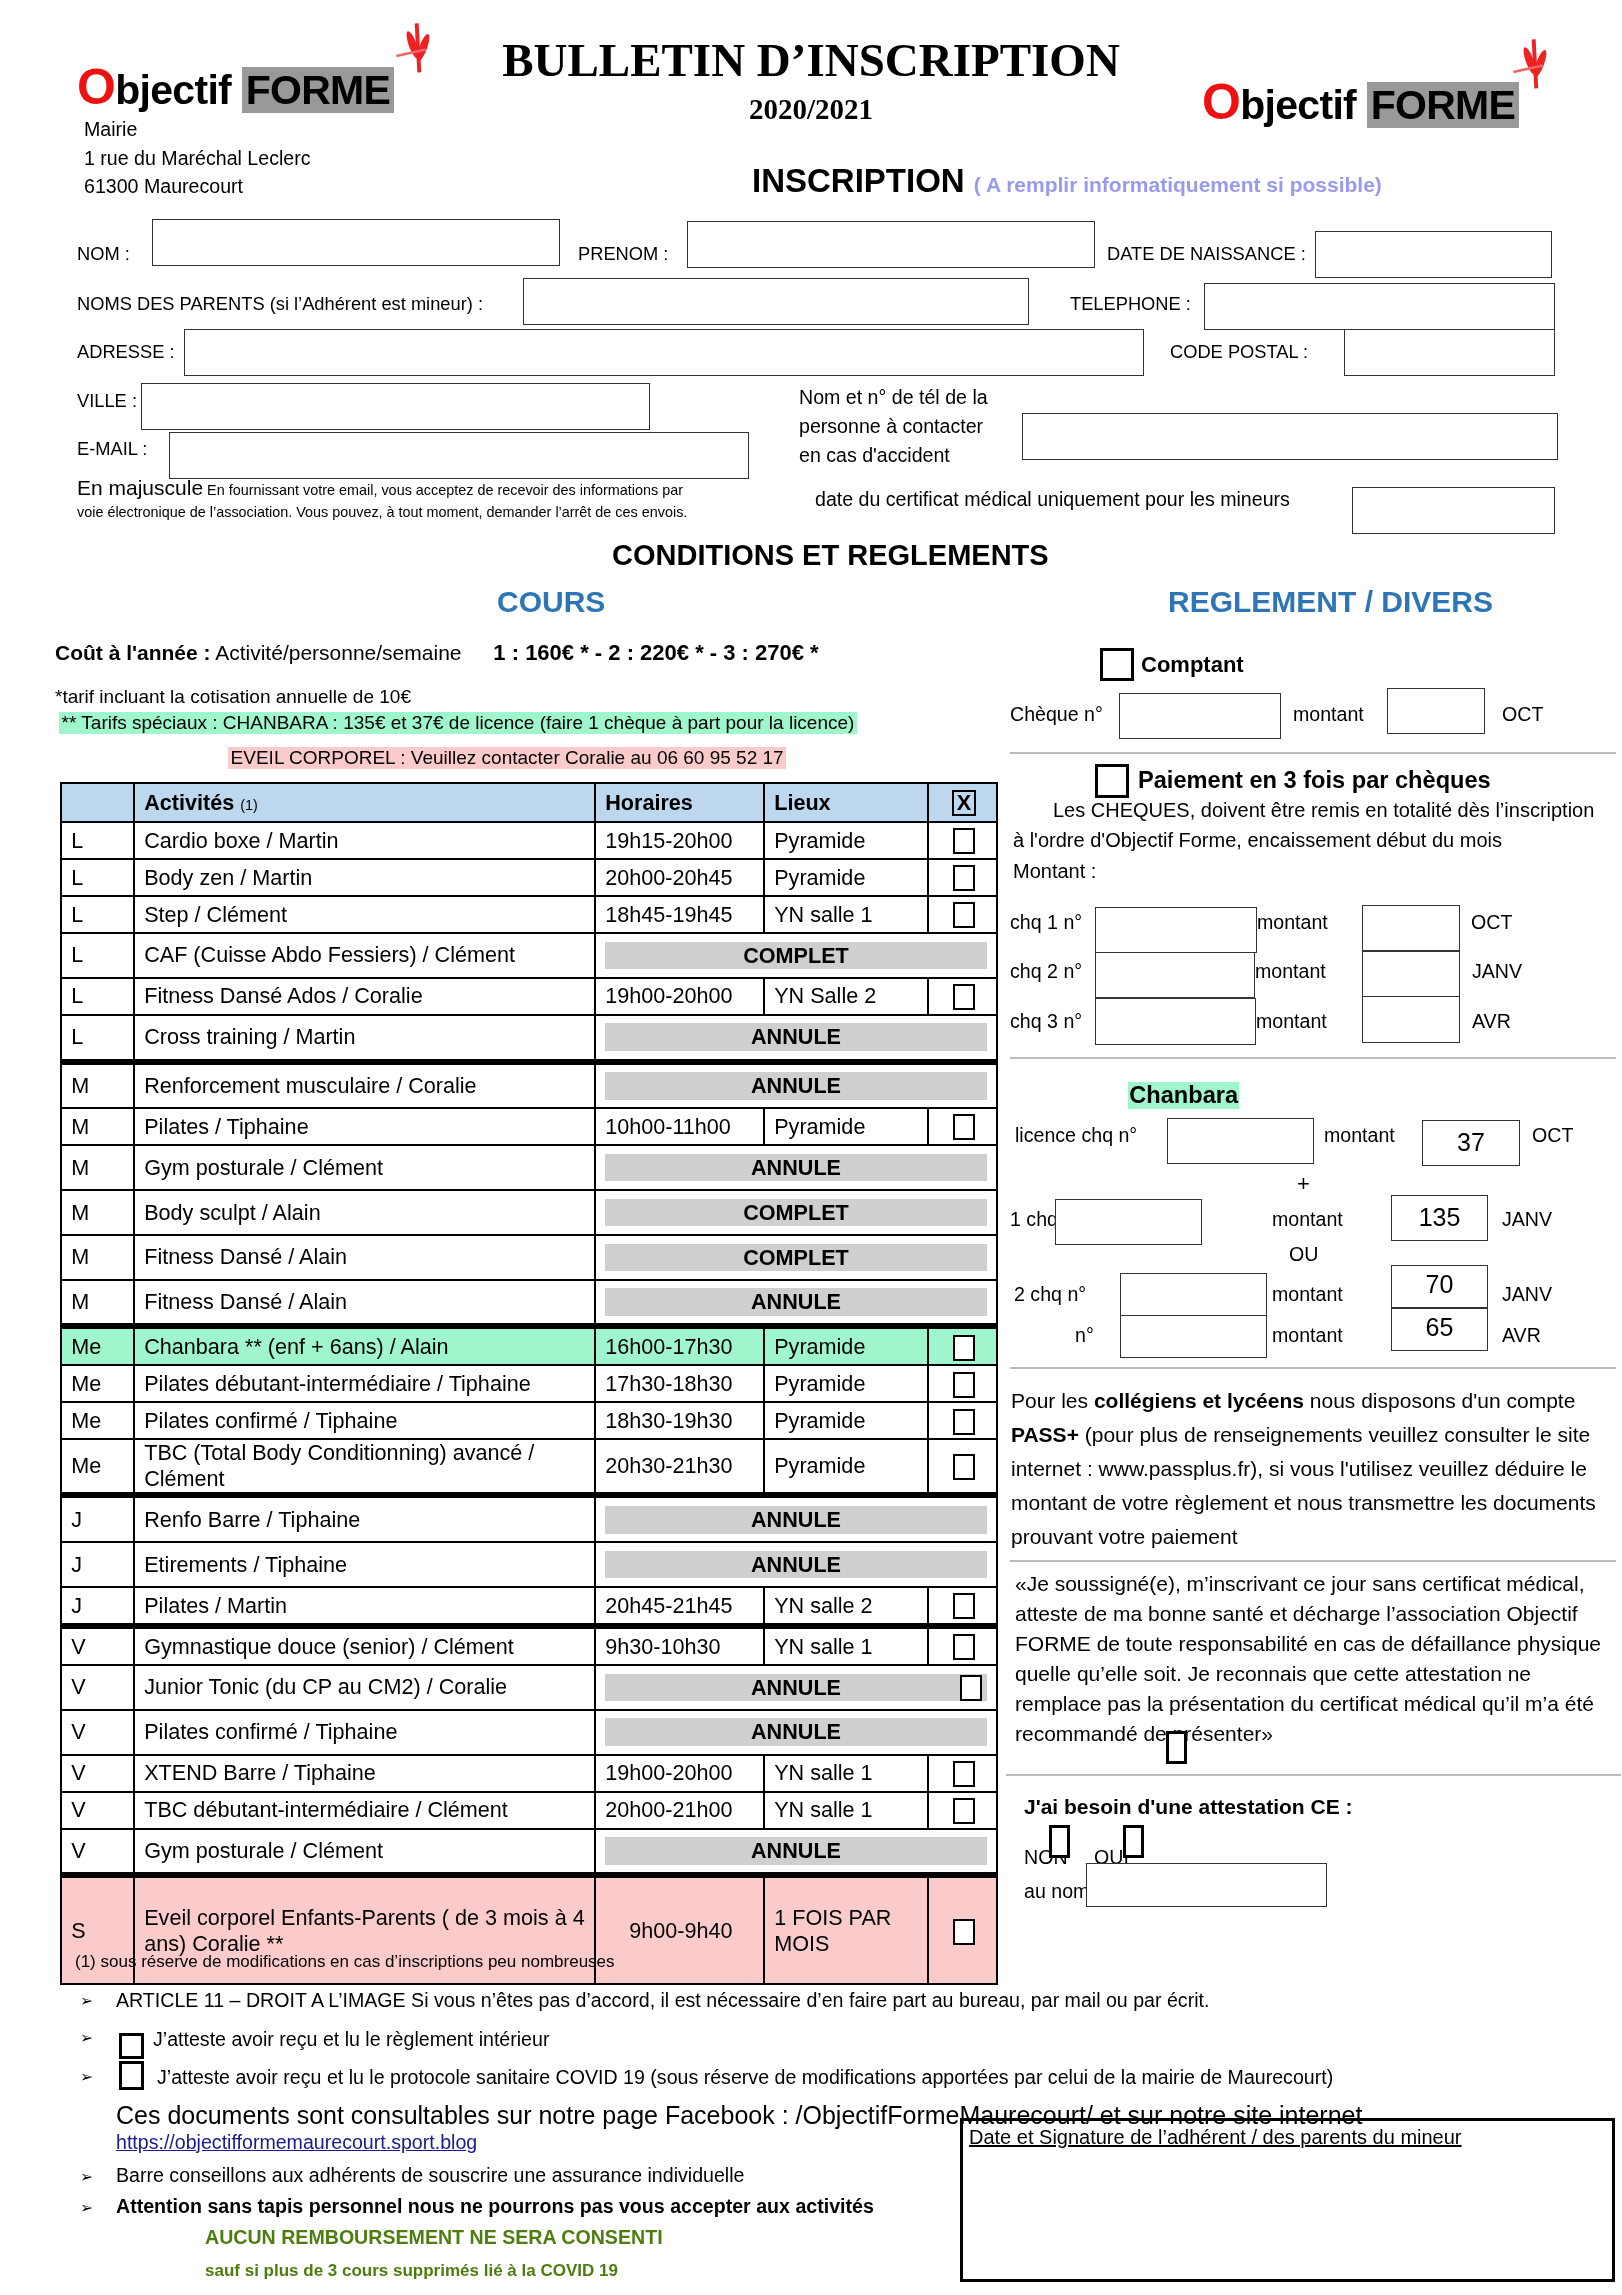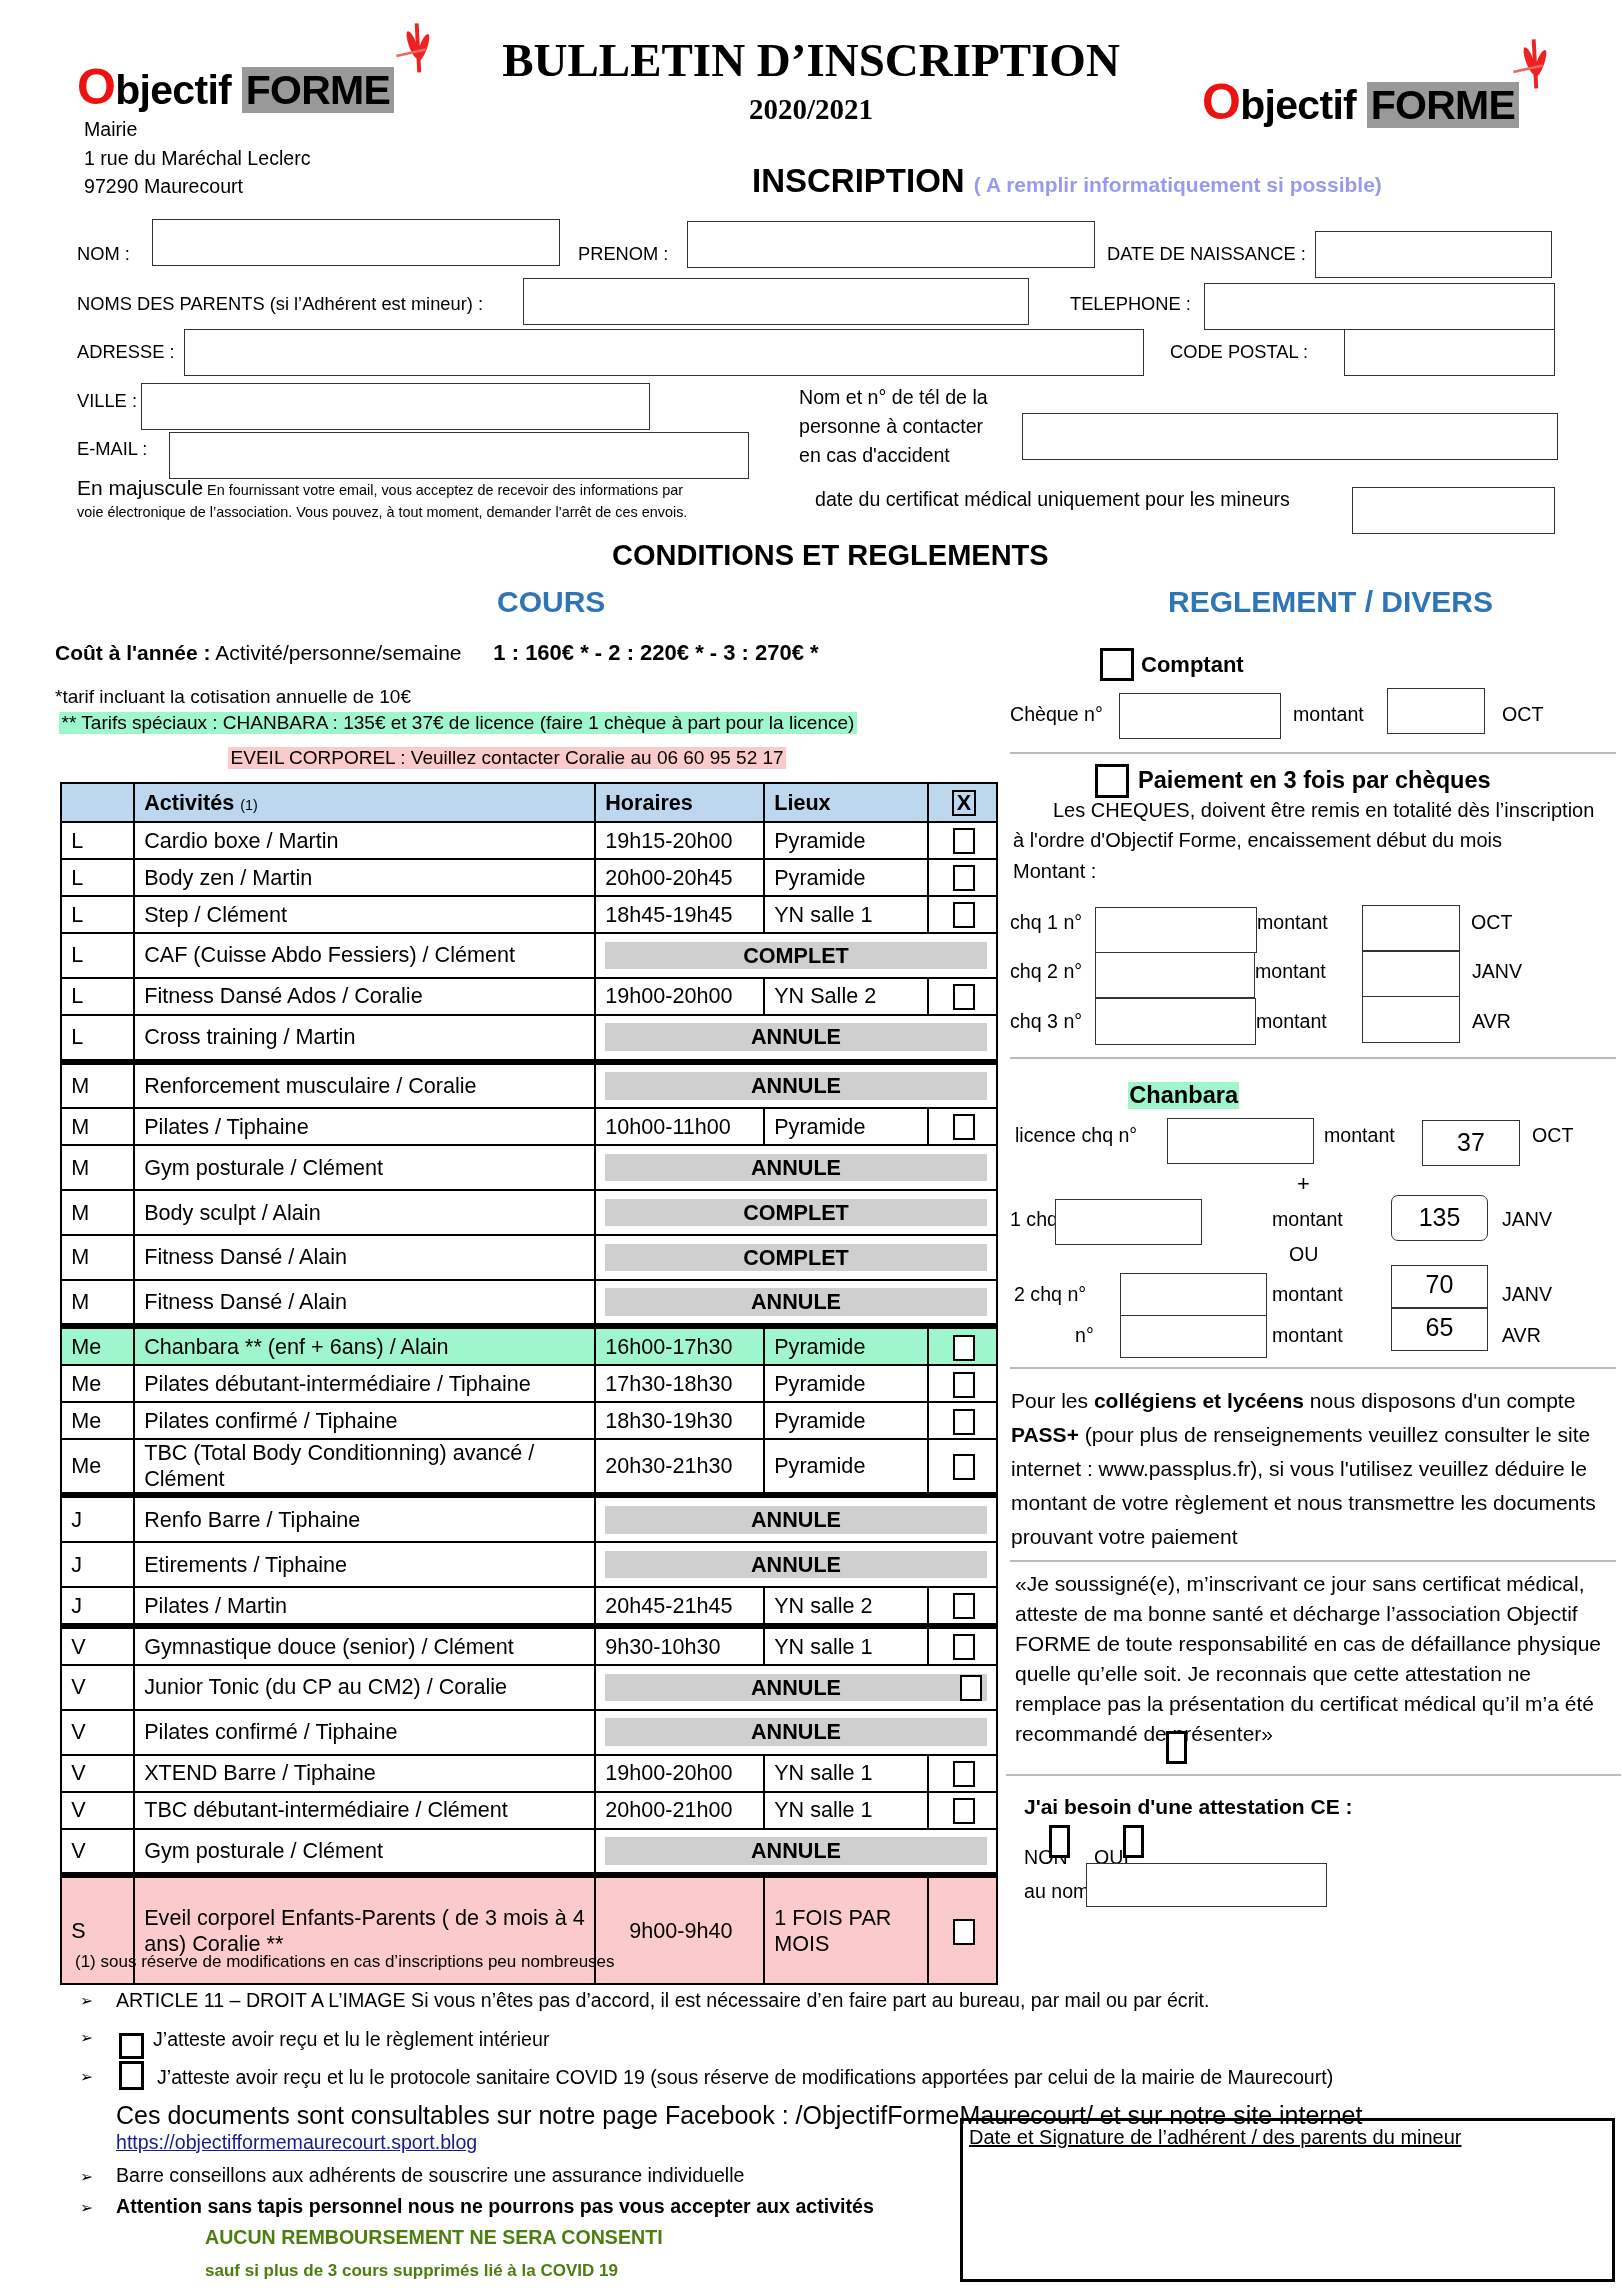--- a/index.html
+++ b/index.html
@@ -56,21 +56,21 @@
   <ellipse cx="30" cy="38" rx="6" ry="22" fill="#e22" transform="rotate(-20 30 38)"></ellipse>
   <ellipse cx="46" cy="42" rx="6" ry="22" fill="#e22" transform="rotate(20 46 42)"></ellipse>
   <line x1="5" y1="55" x2="50" y2="45" stroke="#e66" stroke-width="4"></line>
 </svg>
 
 <div class="title" style="top:33px;font-size:47px;left:0;">BULLETIN D’INSCRIPTION</div>
 <div class="title" style="top:93px;font-size:29px;">2020/2021</div>
 
 <div class="lbl" style="left:84px;top:118px;">Mairie</div>
 <div class="lbl" style="left:84px;top:147px;">1 rue du Maréchal Leclerc</div>
-<div class="lbl" style="left:84px;top:175px;">97290 Maurecourt</div>
+<div class="lbl" style="left:84px;top:175px;">61300 Maurecourt</div>
 
 <div class="abs" style="left:752px;top:162px;font-size:33px;font-weight:bold;white-space:nowrap;">
   <span>INSCRIPTION</span>
   <span style="color:#9999ee;font-size:21px;">( A remplir informatiquement si possible)</span>
 </div>
 
 <div class="lbl" style="left:77px;top:243px;font-size:18.3px;">NOM :</div>
 <div class="box" style="left:152px;top:219px;width:408px;height:47px;"></div>
 <div class="lbl" style="left:578px;top:243px;font-size:18.3px;">PRENOM :</div>
 <div class="box" style="left:687px;top:221px;width:408px;height:47px;"></div>
@@ -360,21 +360,21 @@
 <div class="lbl" style="left:1015px;top:1124px;">licence chq n°</div>
 <div class="box" style="left:1167px;top:1118px;width:147px;height:46px;"></div>
 <div class="lbl" style="left:1324px;top:1124px;">montant</div>
 <div class="box" style="left:1422px;top:1120px;width:98px;height:46px;text-align:center;line-height:43px;font-size:25px;">37</div>
 <div class="lbl" style="left:1532px;top:1124px;">OCT</div>
 <div class="lbl" style="left:1297px;top:1171px;font-size:22px;">+</div>
 
 <div class="lbl" style="left:1010px;top:1208px;">1 chq  n°</div>
 <div class="box" style="left:1055px;top:1199px;width:147px;height:46px;"></div>
 <div class="lbl" style="left:1272px;top:1208px;">montant</div>
-<div class="box" style="left:1391px;top:1195px;width:97px;height:46px;text-align:center;line-height:43px;font-size:25px;border-radius:7px;">135</div>
+<div class="box" style="left:1391px;top:1195px;width:97px;height:46px;text-align:center;line-height:43px;font-size:25px;">135</div>
 <div class="lbl" style="left:1502px;top:1208px;">JANV</div>
 <div class="lbl" style="left:1289px;top:1243px;">OU</div>
 
 <div class="lbl" style="left:1014px;top:1283px;">2 chq  n°</div>
 <div class="box" style="left:1120px;top:1273px;width:147px;height:43px;"></div>
 <div class="lbl" style="left:1272px;top:1283px;">montant</div>
 <div class="box" style="left:1391px;top:1265px;width:97px;height:43px;text-align:center;line-height:37px;font-size:25px;">70</div>
 <div class="lbl" style="left:1502px;top:1283px;">JANV</div>
 
 <div class="lbl" style="left:1075px;top:1324px;">n°</div>

